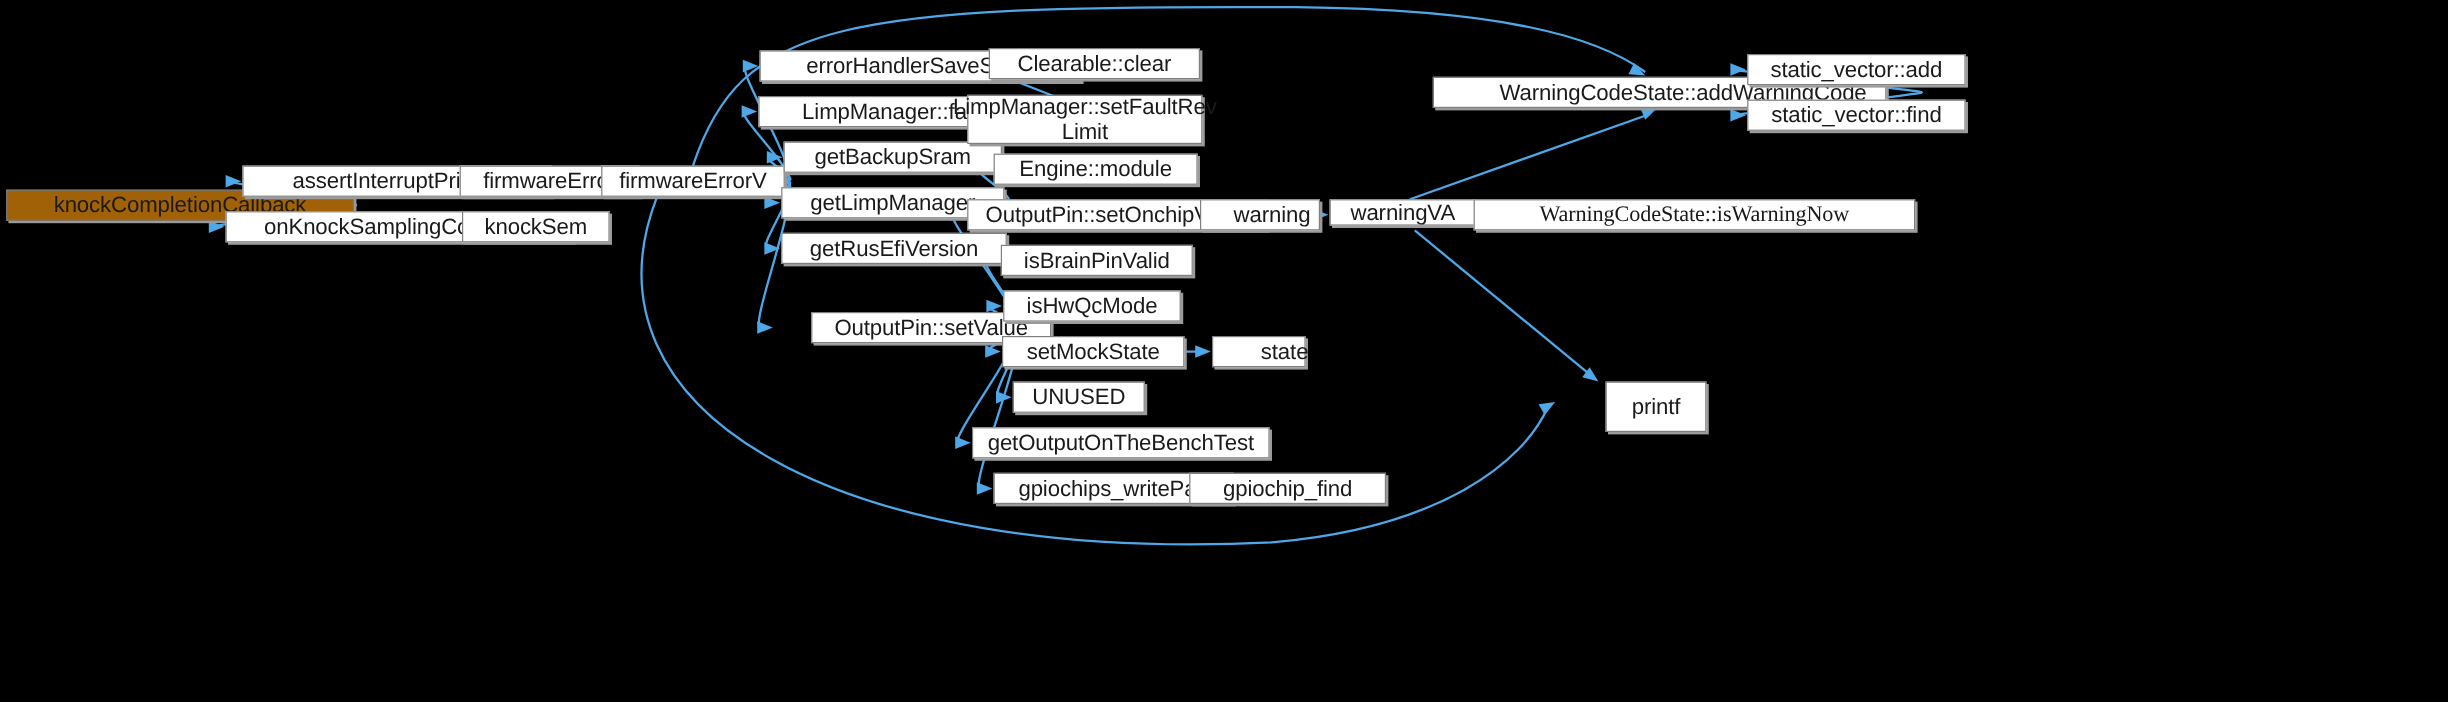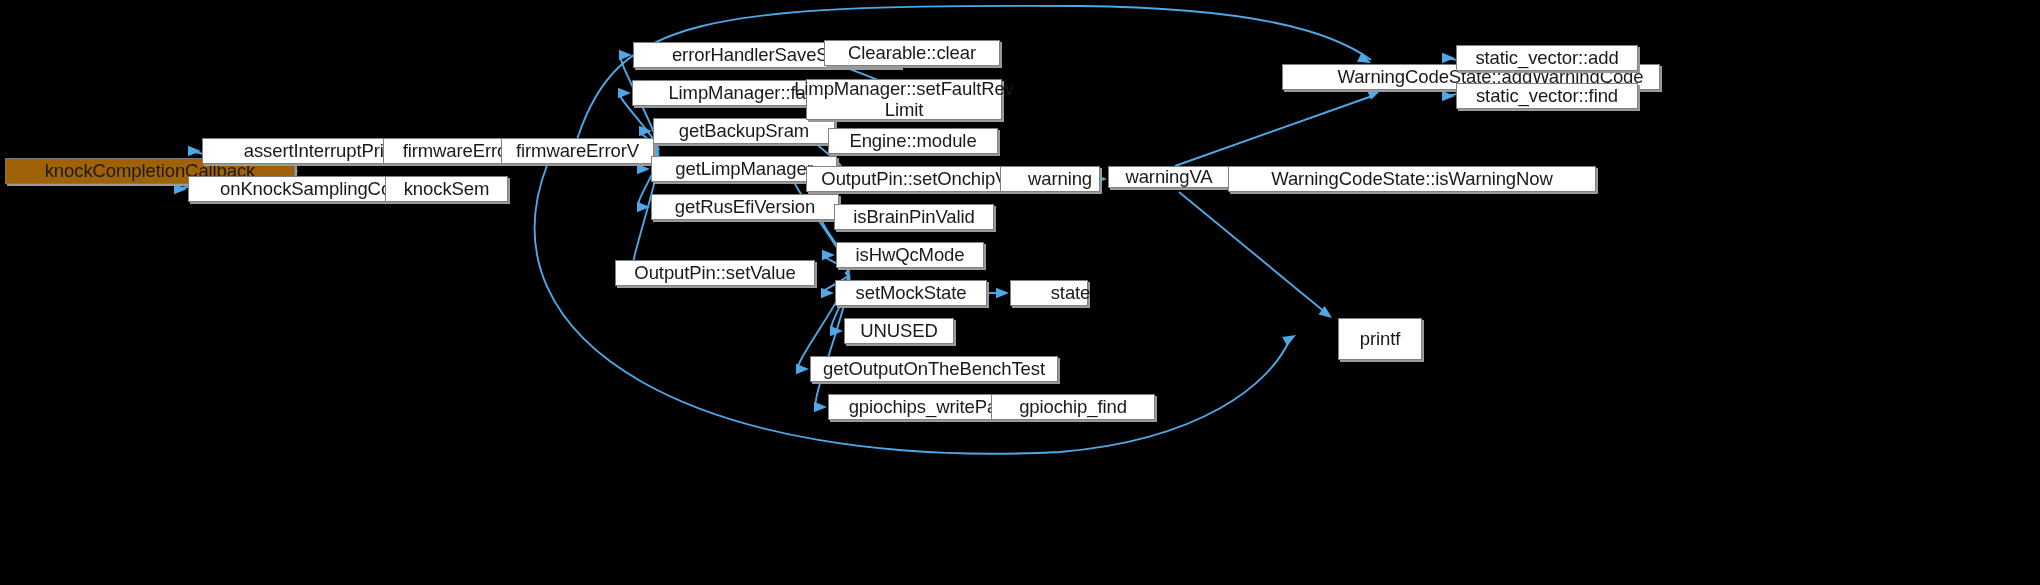--- a/index.html
+++ b/index.html
@@ -121,35 +121,35 @@
       <div class="node" style="left: 202px; top: 138px; width: 258px; height: 26px;">assertInterruptPriority</div>
       <div class="node" style="left: 188px; top: 176px; width: 290px; height: 26px;">onKnockSamplingComplete</div>
       <div class="node" style="left: 383px; top: 138px; width: 150px; height: 26px;">firmwareError</div>
       <div class="node" style="left: 385px; top: 176px; width: 123px; height: 26px;">knockSem</div>
       <div class="node" style="left: 501px; top: 138px; width: 153px; height: 26px;">firmwareErrorV</div>
       <div class="node" style="left: 633px; top: 42px; width: 268px; height: 26px;">errorHandlerSaveStack</div>
       <div class="node" style="left: 632px; top: 80px; width: 270px; height: 26px;">LimpManager::fatalError</div>
       <div class="node" style="left: 653px; top: 118px; width: 182px; height: 26px; text-align: right;">getBackupSram</div>
       <div class="node" style="left: 651px; top: 156px; width: 186px; height: 26px;">getLimpManager</div>
       <div class="node" style="left: 651px; top: 194px; width: 188px; height: 26px;">getRusEfiVersion</div>
-      <div class="node" style="left: 615px; top: 260px; width: 200px; height: 26px;">OutputPin::setValue</div>
+      <div class="node" style="left: 676px; top: 260px; width: 200px; height: 26px;">OutputPin::setValue</div>
       <div class="node" style="left: 824px; top: 40px; width: 176px; height: 26px;">Clearable::clear</div>
       <div class="node" style="left: 806px; top: 79px; width: 196px; height: 41px;">LimpManager::setFaultRev
 Limit</div>
       <div class="node" style="left: 828px; top: 128px; width: 170px; height: 26px;">Engine::module</div>
       <div class="node" style="left: 806px; top: 166px; width: 250px; height: 26px;">OutputPin::setOnchipValue</div>
       <div class="node" style="left: 834px; top: 204px; width: 160px; height: 26px;">isBrainPinValid</div>
       <div class="node" style="left: 836px; top: 242px; width: 148px; height: 26px;">isHwQcMode</div>
       <div class="node" style="left: 835px; top: 280px; width: 152px; height: 26px;">setMockState</div>
       <div class="node" style="left: 844px; top: 318px; width: 110px; height: 26px;">UNUSED</div>
       <div class="node" style="left: 810px; top: 356px; width: 248px; height: 26px;">getOutputOnTheBenchTest</div>
       <div class="node" style="left: 828px; top: 394px; width: 200px; height: 26px;">gpiochips_writePad</div>
       <div class="node" style="left: 1000px; top: 166px; width: 100px; height: 26px; padding-left: 24px;">warning</div>
       <div class="node" style="left: 1010px; top: 280px; width: 78px; height: 26px; padding-left: 47px;">state</div>
       <div class="node" style="left: 971px; top: 394px; width: 164px; height: 26px; margin-left: 20px;">gpiochip_find</div>
       <div class="node" style="left: 1108px; top: 166px; width: 122px; height: 22px;">warningVA</div>
-      <div class="node" style="left: 1282px; top: 64px; width: 378px; height: 26px; padding-left: 43px;">WarningCodeState::addWarningCode</div>
-      <div class="node" style="left: 1228px; top: 166px; width: 368px; height: 26px;">WarningCodeState::isWarningNow</div>
+      <div class="node" style="left: 1194px; top: 64px; width: 378px; height: 26px; padding-left: 43px;">WarningCodeState::addWarningCode</div>
+      <div class="node" style="left: 1228px; top: 166px; width: 368px; height: 26px; font-family: Liberation Serif, serif;">WarningCodeState::isWarningNow</div>
       <div class="node" style="left: 1338px; top: 318px; width: 84px; height: 42px;">printf</div>
       <div class="node" style="left: 1456px; top: 45px; width: 182px; height: 26px;">static_vector::add</div>
       <div class="node" style="left: 1456px; top: 83px; width: 182px; height: 26px;">static_vector::find</div>
     </div>
 </div>
 
 </body></html>

